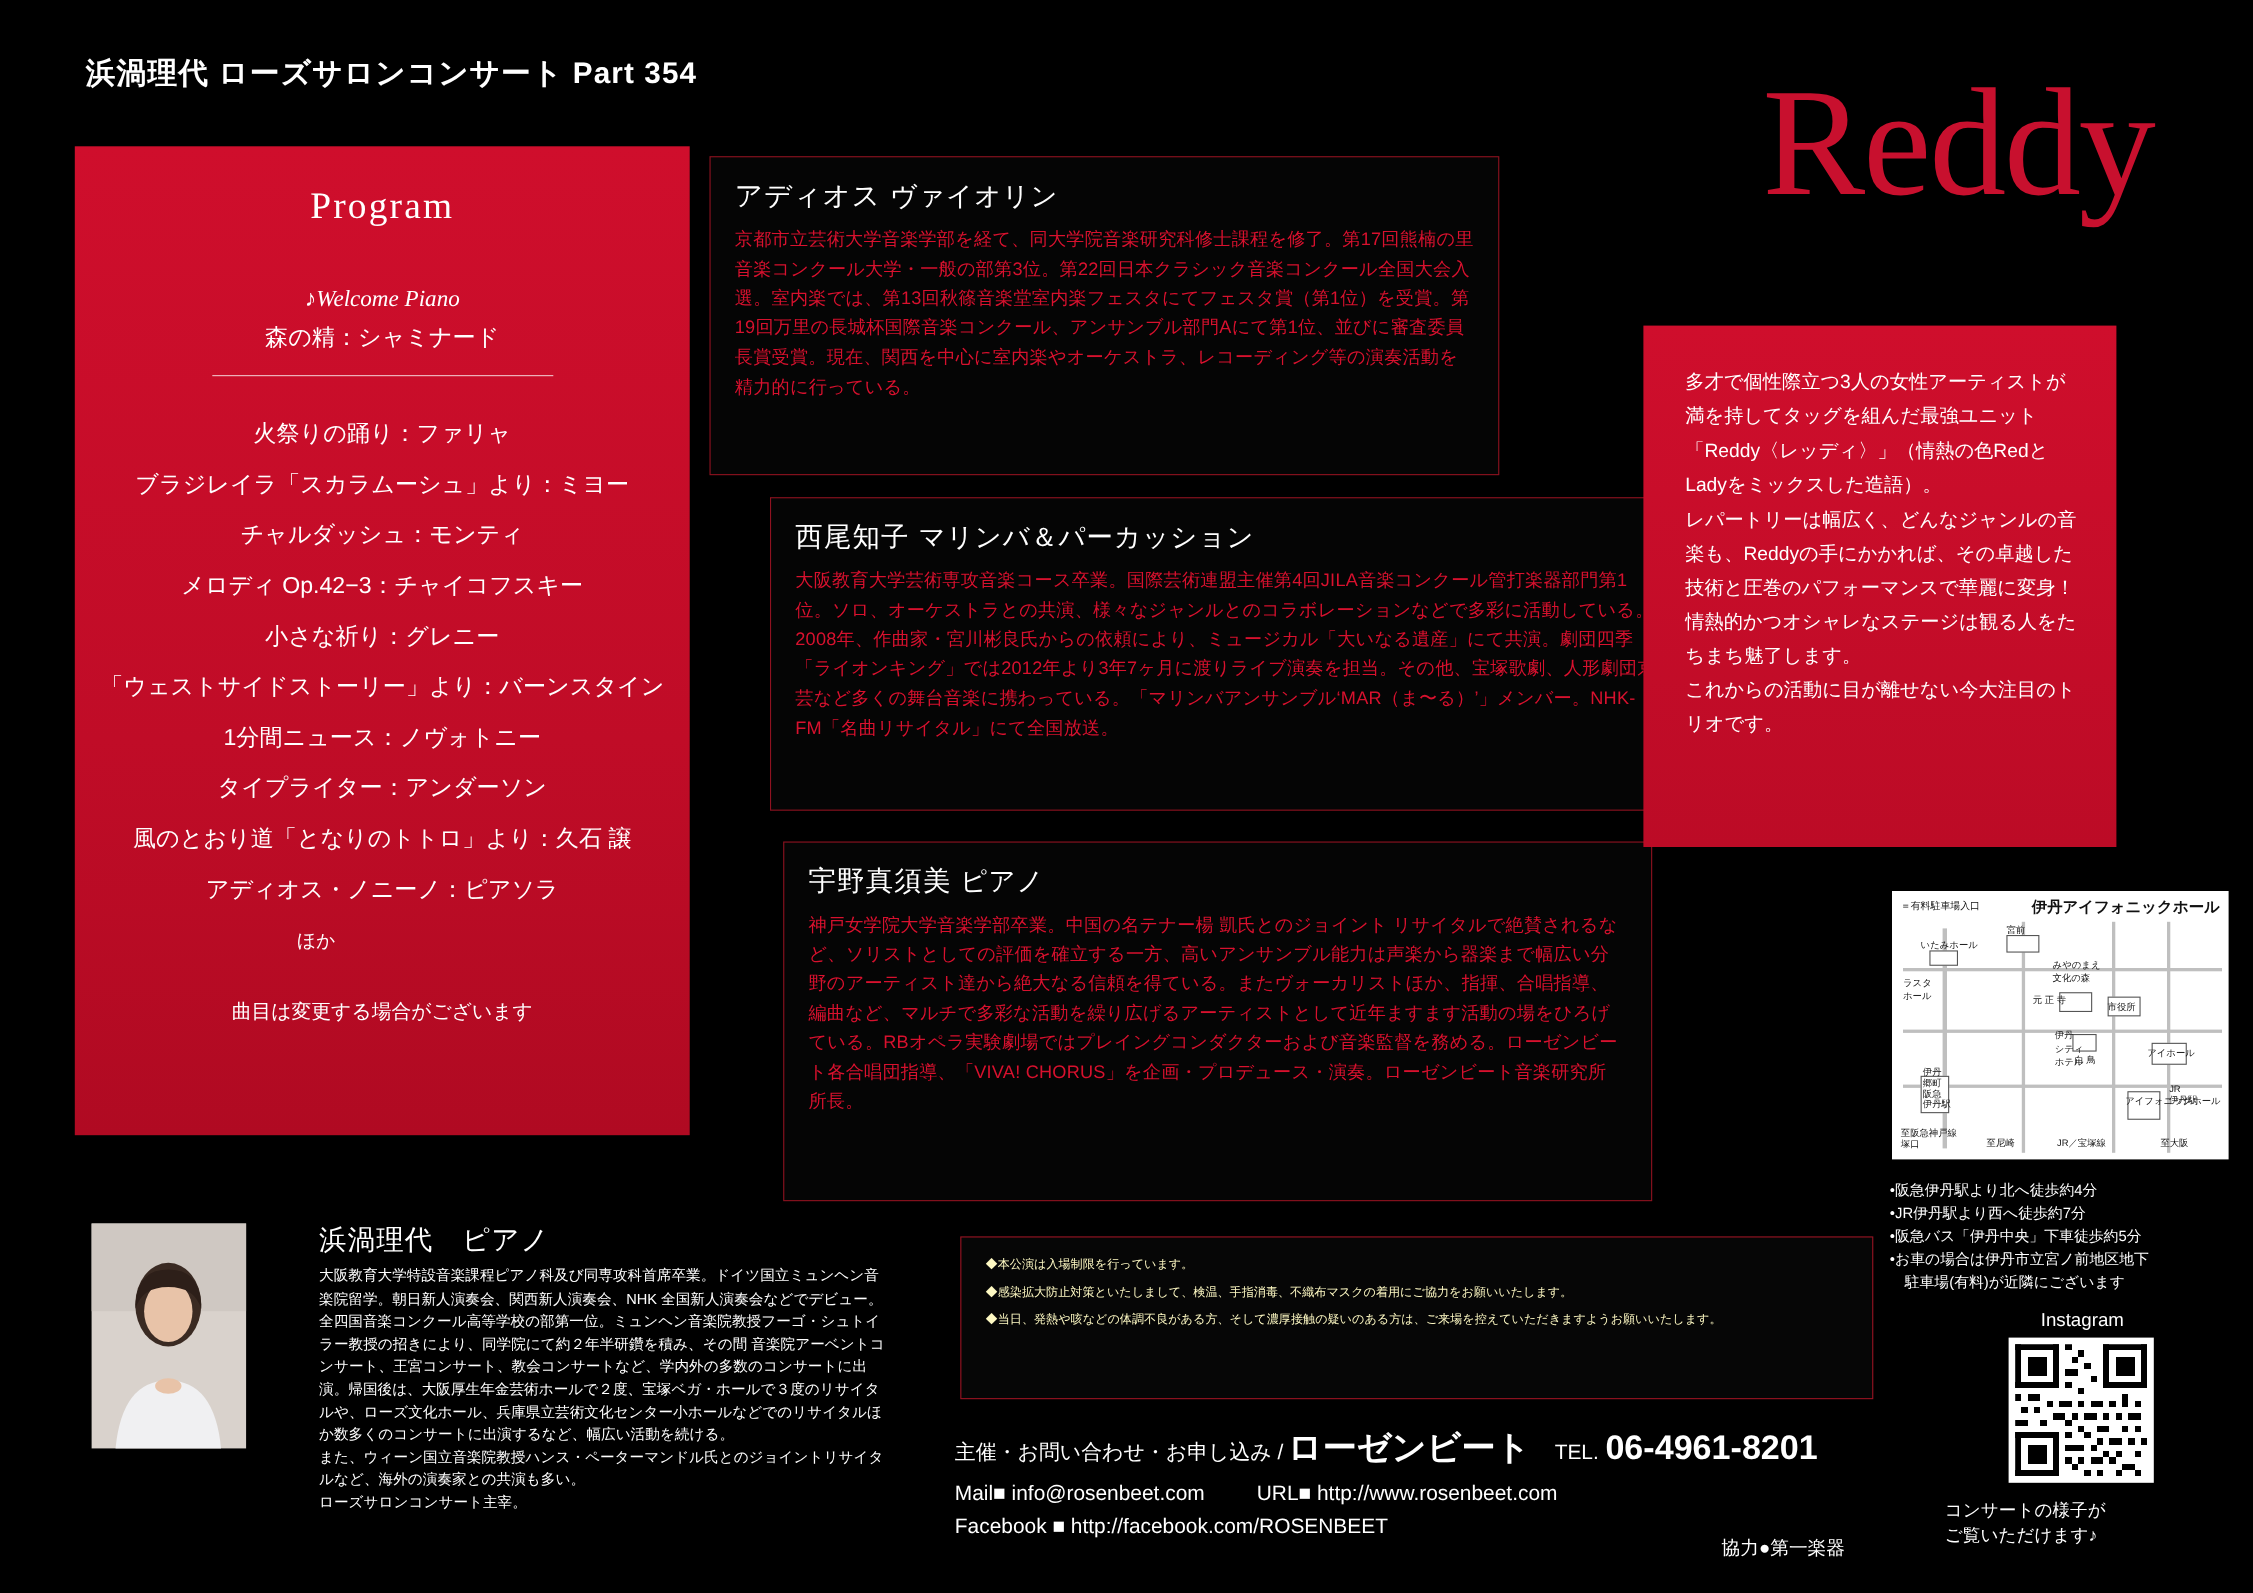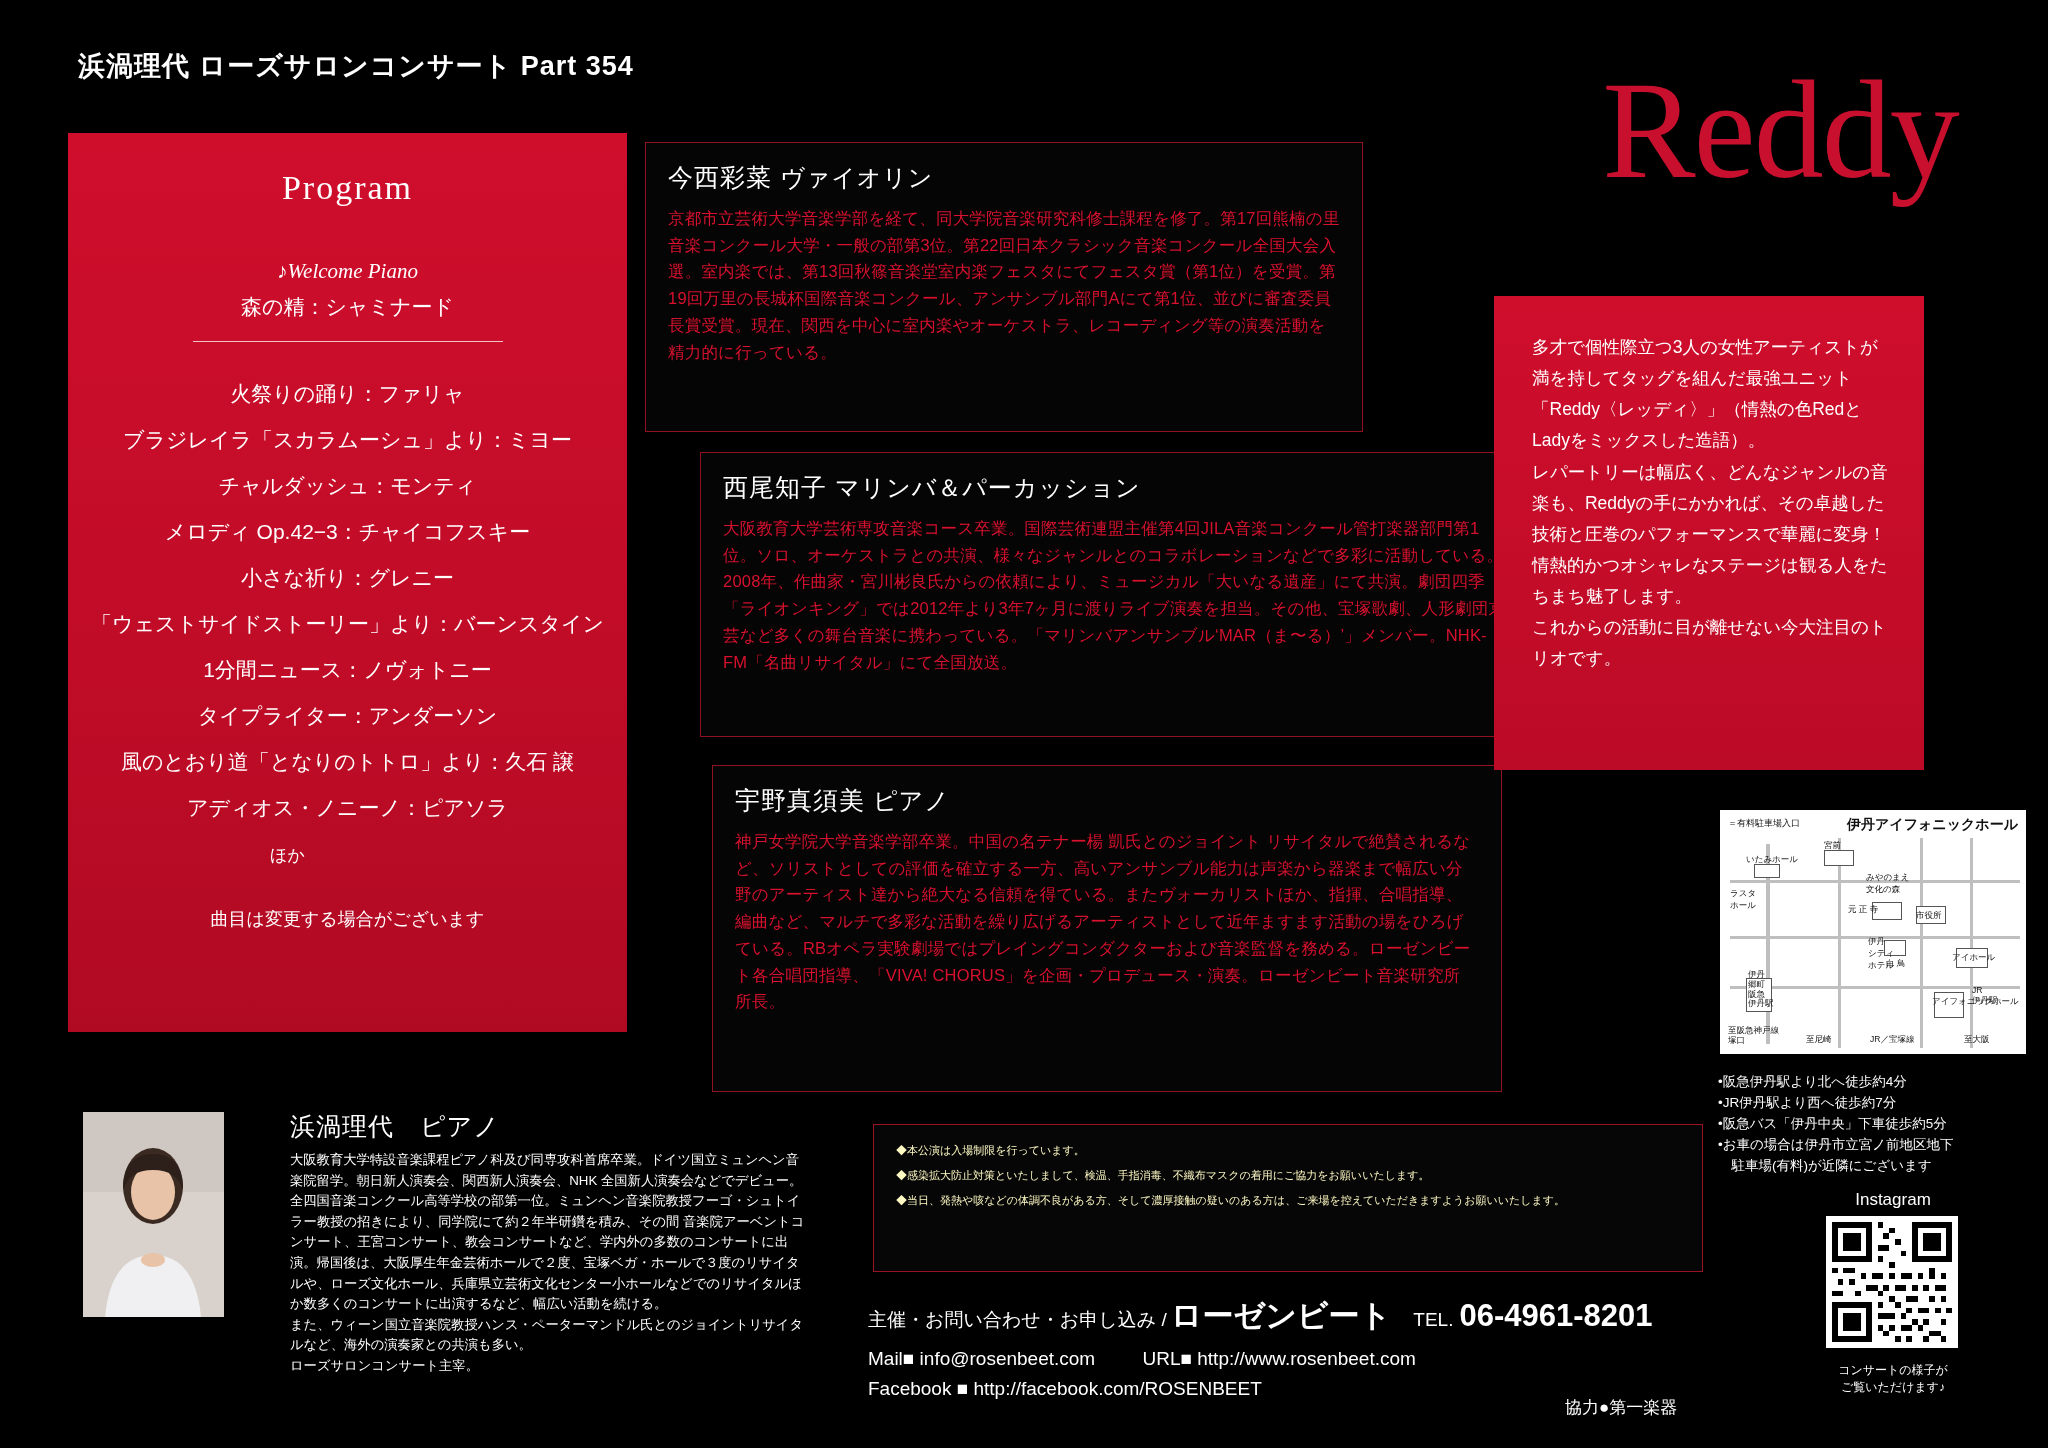--- a/index.html
+++ b/index.html
@@ -104,21 +104,21 @@
     position:absolute; left:1818px; top:1190px; width:150px;
     text-align:center; font-size:17px; color:#ffffff;
   }
   .qr {
     position:absolute; left:1826px; top:1216px; width:132px; height:132px;
     background:#ffffff; padding:6px;
   }
   .qr-inner { width:100%; height:100%; }
   .insta-note {
     position:absolute; left:1768px; top:1362px; width:250px;
-    text-align:center; font-size:12px; line-height:1.45; color:#ffffff;
+    text-align:left; font-size:16px; line-height:1.45; color:#ffffff;
   }
 
   
   .photo {
     position:absolute; left:83px; top:1112px; width:141px; height:205px;
     background: linear-gradient(180deg,#2a2a2a 0%, #111 100%);
     overflow:hidden;
   }
   .photo svg { display:block; }
   .hama-name {
@@ -175,21 +175,21 @@
       <div class="prog-item">タイプライター：アンダーソン</div>
       <div class="prog-item">風のとおり道「となりのトトロ」より：久石 譲</div>
       <div class="prog-item">アディオス・ノニーノ：ピアソラ</div>
     </div>
     <div class="prog-hoka">ほか</div>
     <div class="prog-note">曲目は変更する場合がございます</div>
   </div>
 
   <div class="bio" id="bio-violin">
     <div class="bio-name">
-      <span>今西彩菜</span><span class="inst">ヴァイオリン</span>
+      <span>アディオス</span><span class="inst">ヴァイオリン</span>
     </div>
     <div class="bio-text">京都市立芸術大学音楽学部を経て、同大学院音楽研究科修士課程を修了。第17回熊楠の里音楽コンクール大学・一般の部第3位。第22回日本クラシック音楽コンクール全国大会入選。室内楽では、第13回秋篠音楽堂室内楽フェスタにてフェスタ賞（第1位）を受賞。第19回万里の長城杯国際音楽コンクール、アンサンブル部門Aにて第1位、並びに審査委員長賞受賞。現在、関西を中心に室内楽やオーケストラ、レコーディング等の演奏活動を精力的に行っている。</div>
   </div>
 
   <div class="bio" id="bio-marimba">
     <div class="bio-name">
       <span>西尾知子</span><span class="inst">マリンバ＆パーカッション</span>
     </div>
     <div class="bio-text">大阪教育大学芸術専攻音楽コース卒業。国際芸術連盟主催第4回JILA音楽コンクール管打楽器部門第1位。ソロ、オーケストラとの共演、様々なジャンルとのコラボレーションなどで多彩に活動している。2008年、作曲家・宮川彬良氏からの依頼により、ミュージカル「大いなる遺産」にて共演。劇団四季「ライオンキング」では2012年より3年7ヶ月に渡りライブ演奏を担当。その他、宝塚歌劇、人形劇団京芸など多くの舞台音楽に携わっている。「マリンバアンサンブル‘MAR（ま〜る）’」メンバー。NHK-FM「名曲リサイタル」にて全国放送。</div>
   </div>

